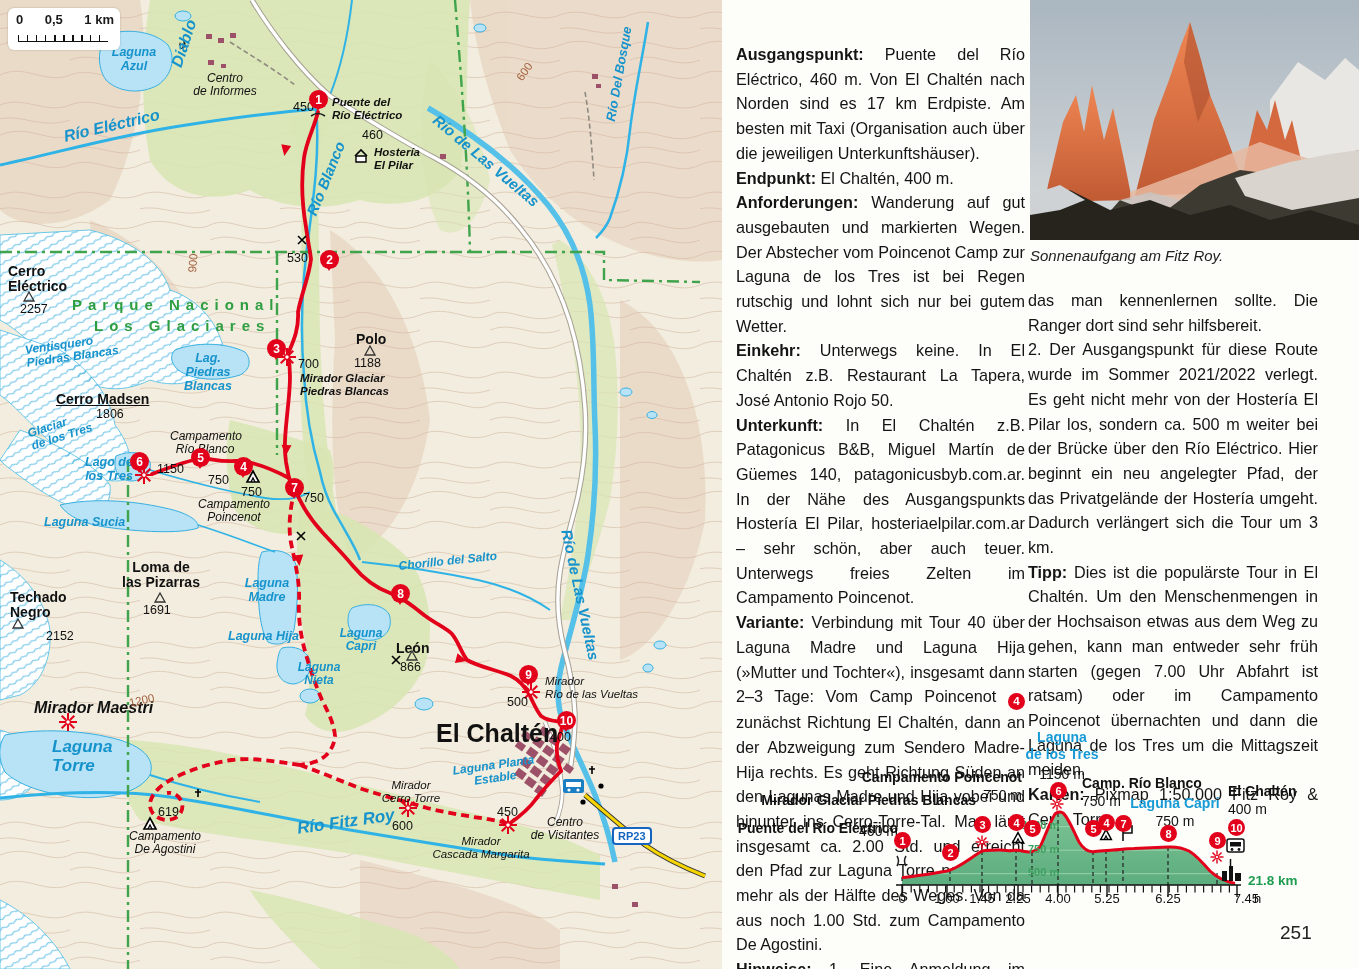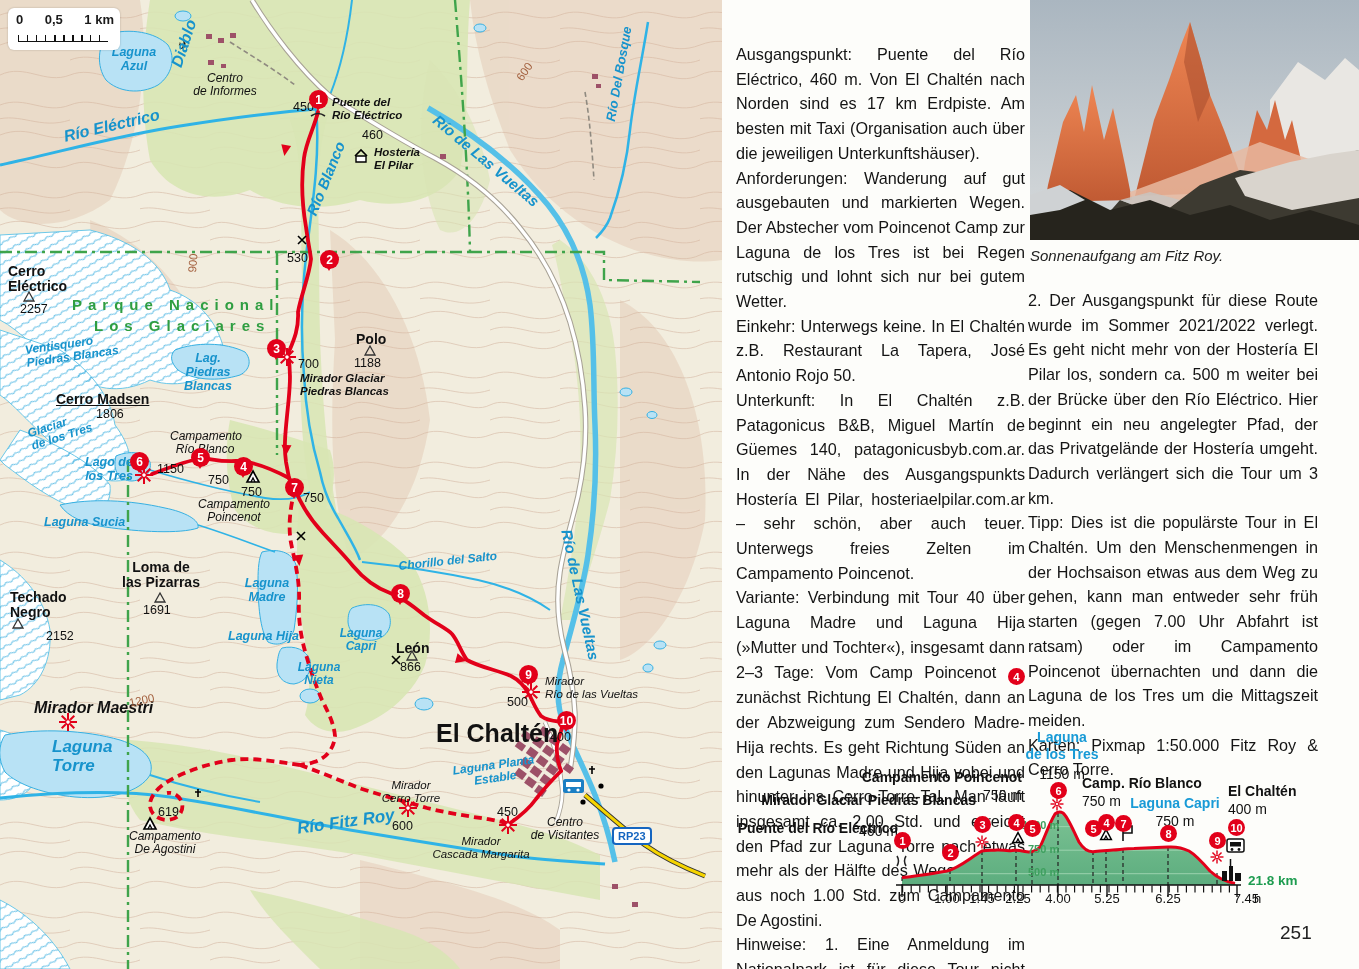--- a/index.html
+++ b/index.html
@@ -26,21 +26,21 @@
   .scalebox{position:absolute;left:8px;top:8px;width:112px;height:42px;background:#fff;
       border-radius:6px;z-index:5;box-shadow:0 0 2px rgba(0,0,0,.25);}
   .scalebox .nums{position:absolute;left:8px;top:4px;width:98px;font-weight:bold;font-size:13px;display:flex;justify-content:space-between;}
   .scalebox .bar{position:absolute;left:10px;top:27px;width:90px;height:6px;
       border-bottom:1.6px solid #111;
       background:repeating-linear-gradient(90deg,#111 0 1.5px,transparent 1.5px 9px);}
   .plane{position:absolute;z-index:3;font-size:13px;transform:rotate(18deg);color:#111;}
   
   .col{position:absolute;text-align:justify;font-size:16.2px;line-height:24.7px;color:#141414;}
   .col p{margin:0;}
-  .col b{font-weight:normal;}
+  .col b{font-weight:bold;}
   .imk{display:inline-flex;width:17px;height:17px;border-radius:50%;background:#e2001a;color:#fff;
        font-weight:bold;font-size:11.5px;align-items:center;justify-content:center;vertical-align:-3px;}
   
   .photo{position:absolute;left:1030px;top:0;width:329px;height:240px;overflow:hidden;}
   .caption{position:absolute;left:1030px;top:247px;font-style:italic;font-size:15px;color:#222;}
   .pagenum{position:absolute;left:1280px;top:922px;font-size:19px;color:#222;}
   
   .chart{position:absolute;left:730px;top:723px;width:629px;height:210px;}
   .chart .lab{position:absolute;white-space:pre-line;line-height:1.2;font-size:14px;font-weight:bold;color:#111;z-index:3;}
   .chart .blue{color:#189ad6;}
@@ -425,27 +425,29 @@
       <path d="M205,178 L260,162 L300,154 L329,150 L329,198 L262,210 L215,196 Z" fill="#d9d4cd"></path>
       <path d="M90,200 L130,215 L150,200 L120,192 Z" fill="#c8c6c2" opacity="0.8"></path>
       <path d="M0,240 L0,205 L40,190 L80,210 L120,200 L160,215 L200,205 L240,220 L280,210 L329,225 L329,240 Z" fill="#26241d"></path>
       <path d="M0,195 L30,185 L55,200 L30,210 L0,215 Z" fill="#cfd2d4"></path>
     </svg>
   </div>
   <div class="caption">Sonnenaufgang am Fitz Roy.</div>
 
   <div class="col" style="left:736px;top:42px;width:289px;">
     <p><b>Ausgangspunkt:</b><span> Puente del Río Eléctrico, 460 m. Von El Chaltén nach Norden sind es 17 km Erdpiste. Am besten mit Taxi (Organisation auch über die jeweiligen Unterkunftshäuser).</span></p>
+    <p><b>Endpunkt:</b><span> El Chaltén, 400 m.</span></p>
     <p><b>Anforderungen:</b><span> Wanderung auf gut ausgebauten und markierten Wegen. Der Abstecher vom Poincenot Camp zur Laguna de los Tres ist bei Regen rutschig und lohnt sich nur bei gutem Wetter.</span></p>
     <p><b>Einkehr:</b><span> Unterwegs keine. In El Chaltén z.B. Restaurant La Tapera, José Antonio Rojo 50.</span></p>
     <p><b>Unterkunft:</b><span> In El Chaltén z.B. Patagonicus B&amp;B, Miguel Martín de Güemes 140, patagonicusbyb.com.ar. In der Nähe des Ausgangspunkts Hostería El Pilar, hosteriaelpilar.com.ar – sehr schön, aber auch teuer. Unterwegs freies Zelten im Campamento Poincenot.</span></p>
     <p><b>Variante:</b><span> Verbindung mit Tour 40 über Laguna Madre und Laguna Hija (»Mutter und Tochter«), insgesamt dann 2–3 Tage: Vom Camp Poincenot </span><span class="imk">4</span><span> zunächst Richtung El Chaltén, dann an der Abzweigung zum Sendero Madre-Hija rechts. Es geht Richtung Süden an den Lagunas Madre und Hija vobei und hinunter ins Cerro-Torre-Tal. Man läuft insgesamt ca. 2.00 Std. und erreicht den Pfad zur Laguna Torre nach etwas mehr als der Hälfte des Weges. Von da aus noch 1.00 Std. zum Campamento De Agostini.</span></p>
     <p><b>Hinweise:</b><span> 1. Eine Anmeldung im Nationalpark ist für diese Tour nicht nötig. Die Rangerstation am Dorfeingang hat aber ein Besucherzentrum (im Sommer täglich von 9.00 bis 17.00 Uhr geöffnet),</span></p>
   </div>
   <div class="col" style="left:1028px;top:288px;width:290px;">
+    <p><span>das man kennenlernen sollte. Die Ranger dort sind sehr hilfsbereit.</span></p>
     <p><span>2. Der Ausgangspunkt für diese Route wurde im Sommer 2021/2022 verlegt. Es geht nicht mehr von der Hostería El Pilar los, sondern ca. 500 m weiter bei der Brücke über den Río Eléctrico. Hier beginnt ein neu angelegter Pfad, der das Privatgelände der Hostería umgeht. Dadurch verlängert sich die Tour um 3 km.</span></p>
     <p><b>Tipp:</b><span> Dies ist die populärste Tour in El Chaltén. Um den Menschenmengen in der Hochsaison etwas aus dem Weg zu gehen, kann man entweder sehr früh starten (gegen 7.00 Uhr Abfahrt ist ratsam) oder im Campamento Poincenot übernachten und dann die Laguna de los Tres um die Mittagszeit meiden.</span></p>
     <p><b>Karten:</b><span> Pixmap 1:50.000 Fitz Roy &amp; Cerro Torre.</span></p>
   </div>
 
   <div class="chart">
     <svg width="629" height="200" viewBox="0 0 629 200">
       <defs>
         <linearGradient id="pg" x1="0" y1="0" x2="0" y2="1">
           <stop offset="0" stop-color="#7cc294"></stop>

